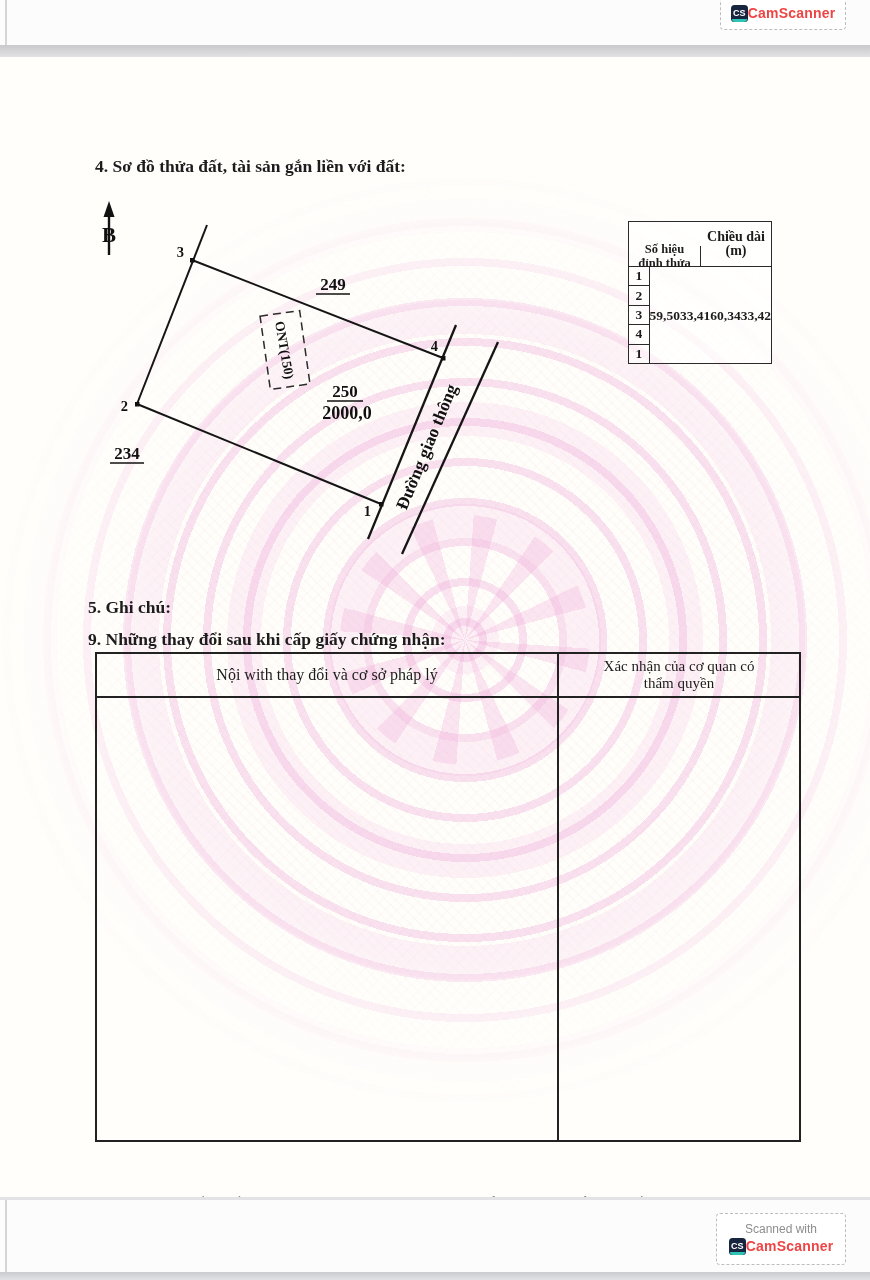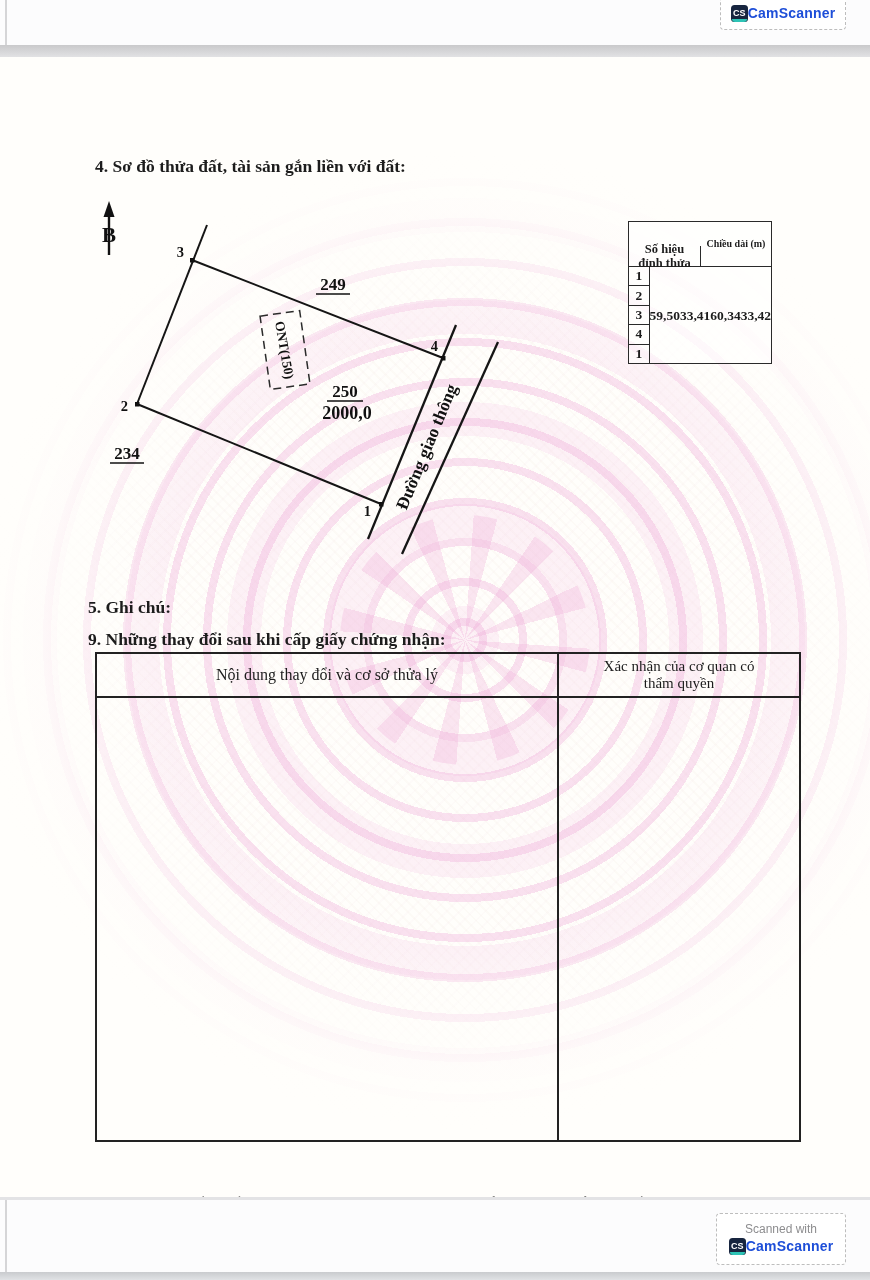--- a/index.html
+++ b/index.html
@@ -26,21 +26,21 @@
     font-family:"Liberation Sans","DejaVu Sans",sans-serif;}
   .cs-badge-top{right:24px;top:-18px;width:124px;height:46px;}
   .cs-badge-bottom{right:24px;top:1213px;width:128px;height:50px;}
   .cs-scanned{font-size:12px;color:#8d8d8f;line-height:11px;}
   .cs-row{display:flex;align-items:center;gap:0;}
   .cs-logo{width:17px;height:17px;border-radius:3.5px;background:#17253f;position:relative;
     display:flex;align-items:center;justify-content:center;}
   .cs-logo span{color:#fff;font-size:9px;font-weight:bold;line-height:9px;}
   .cs-logo::after{content:"";position:absolute;left:1px;right:1px;bottom:0;height:2.5px;
     background:#2ec4b6;border-radius:0 0 3px 3px;}
-  .cs-brand{font-size:14px;font-weight:bold;color:#1d4ed8;letter-spacing:.2px;}
+  .cs-brand{font-size:14px;font-weight:bold;color:#ef4444;letter-spacing:.2px;}
 
   
   .page{position:absolute;left:0;top:57px;width:870px;height:1260px;background:#fffefb;overflow:hidden;}
   .texture{position:absolute;inset:0;
     background-image:
       repeating-linear-gradient(45deg, rgba(214,186,150,0.05) 0 2px, rgba(255,255,255,0) 2px 7px),
       repeating-linear-gradient(-45deg, rgba(230,190,210,0.05) 0 2px, rgba(255,255,255,0) 2px 9px);}
   .drum{position:absolute;inset:0;
     background-image:
       repeating-radial-gradient(circle at 465px 583px,
@@ -64,21 +64,21 @@
   
   .diagram{position:absolute;left:60px;top:140px;width:500px;height:380px;}
 
   
   .edge-table{position:absolute;left:628px;top:164px;width:142px;height:141px;
     border:1.5px solid #2a2a2a;display:flex;flex-direction:column;background:rgba(255,255,255,0.55);}
   .et-head{display:flex;height:44px;border-bottom:1.5px solid #2a2a2a;}
   .et-head .c1{width:72px;border-right:1.5px solid #2a2a2a;display:flex;align-items:center;justify-content:center;
     text-align:center;font-weight:bold;font-size:12.5px;line-height:14px;padding:0 3px;box-sizing:border-box;margin-top:24px;}
   .et-head .c2{flex:1;display:flex;align-items:center;justify-content:center;text-align:center;
-    font-weight:bold;font-size:10px;line-height:14px;padding:0 4px;box-sizing:border-box;}
+    font-weight:bold;font-size:14px;line-height:14px;padding:0 4px;box-sizing:border-box;}
   .et-body{display:flex;flex:1;}
   .et-verts{width:72px;border-right:1.5px solid #2a2a2a;display:flex;flex-direction:column;}
   .et-verts div{flex:1;display:flex;align-items:center;justify-content:center;
     font-weight:bold;font-size:13.5px;border-bottom:1px solid #2a2a2a;}
   .et-verts div:last-child{border-bottom:none;}
   .et-lens{flex:1;display:flex;flex-direction:row;justify-content:space-around;align-items:center;
     padding:6px 0;}
   .et-lens div{font-weight:bold;font-size:13.5px;line-height:13px;}
 
   
@@ -188,21 +188,21 @@
         </div>
       </div>
     </div>
 
     <div class="sec-title" id="t5">5. Ghi chú:</div>
     <div class="sec-title" id="t6">9. Những thay đổi sau khi cấp giấy chứng nhận:</div>
 
     <div class="chg-table">
       <div class="chg-divider"></div>
       <div class="chg-headline"></div>
-      <div class="chg-h1">Nội dung thay đổi và cơ sở thửa lý</div>
+      <div class="chg-h1">Nội with thay đổi và cơ sở pháp lý</div>
       <div class="chg-h2">
         <span>Xác nhận của cơ quan có thẩm quyền</span>
       </div>
     </div>
 
 
     <div class="notice">
       <span>Người được cấp Giấy chứng nhận không được sửa chữa, tẩy xóa hoặc bổ sung bất kỳ nội dung nào trong</span><br>
       
     </div>

